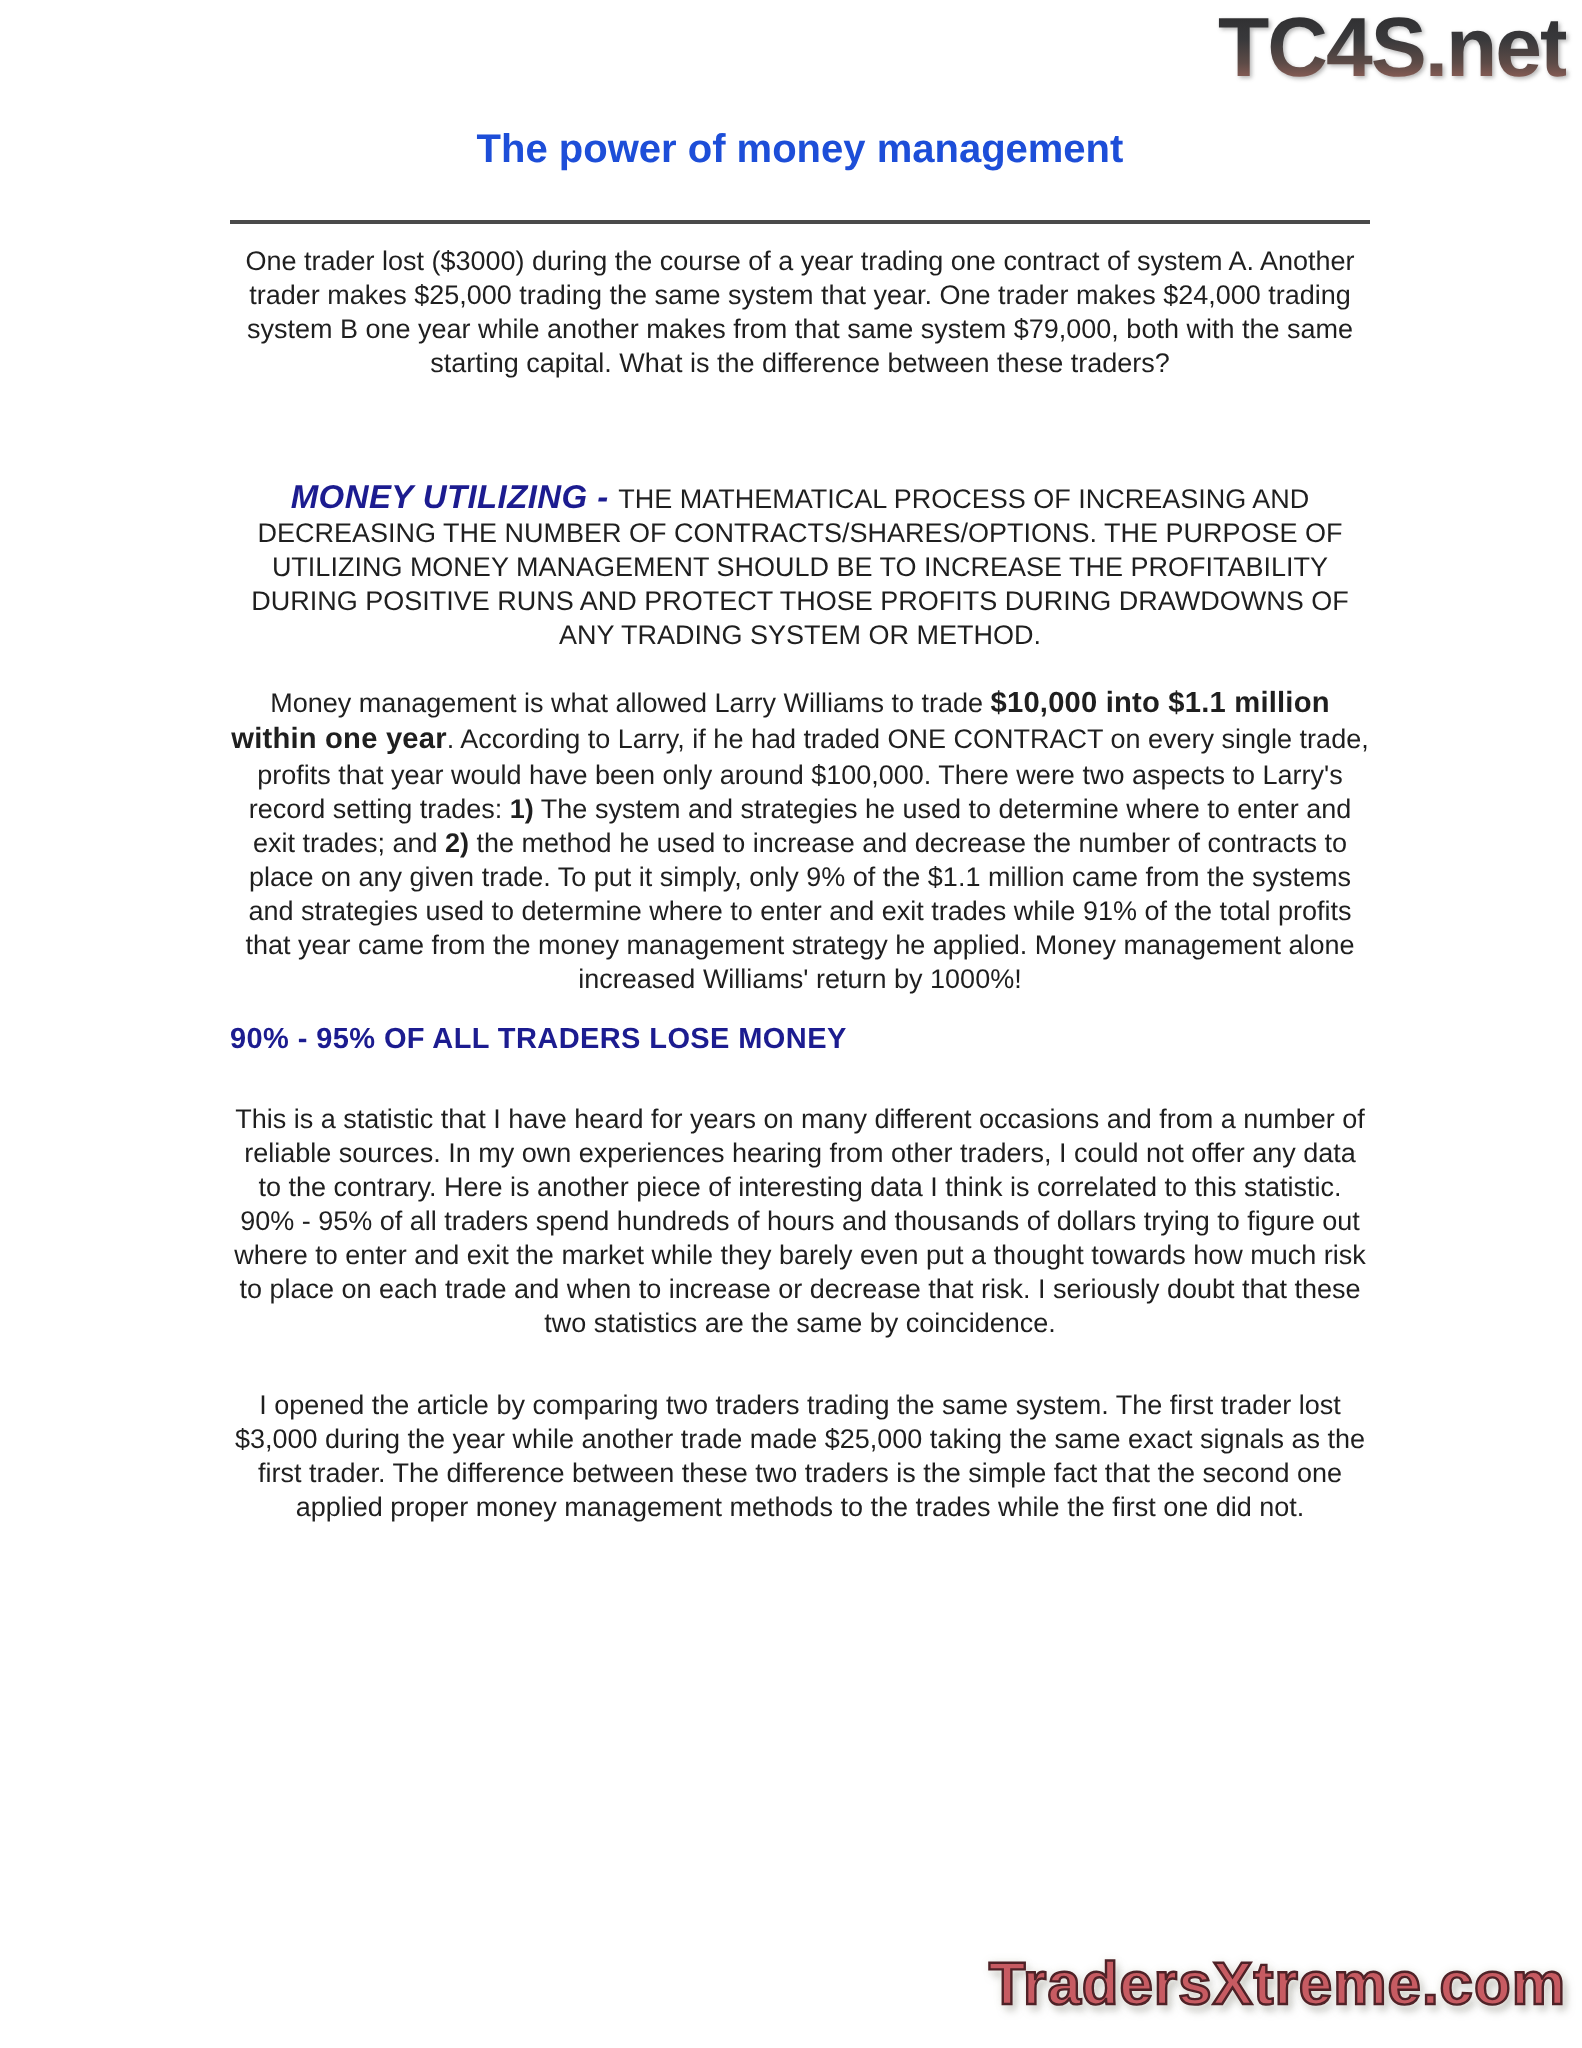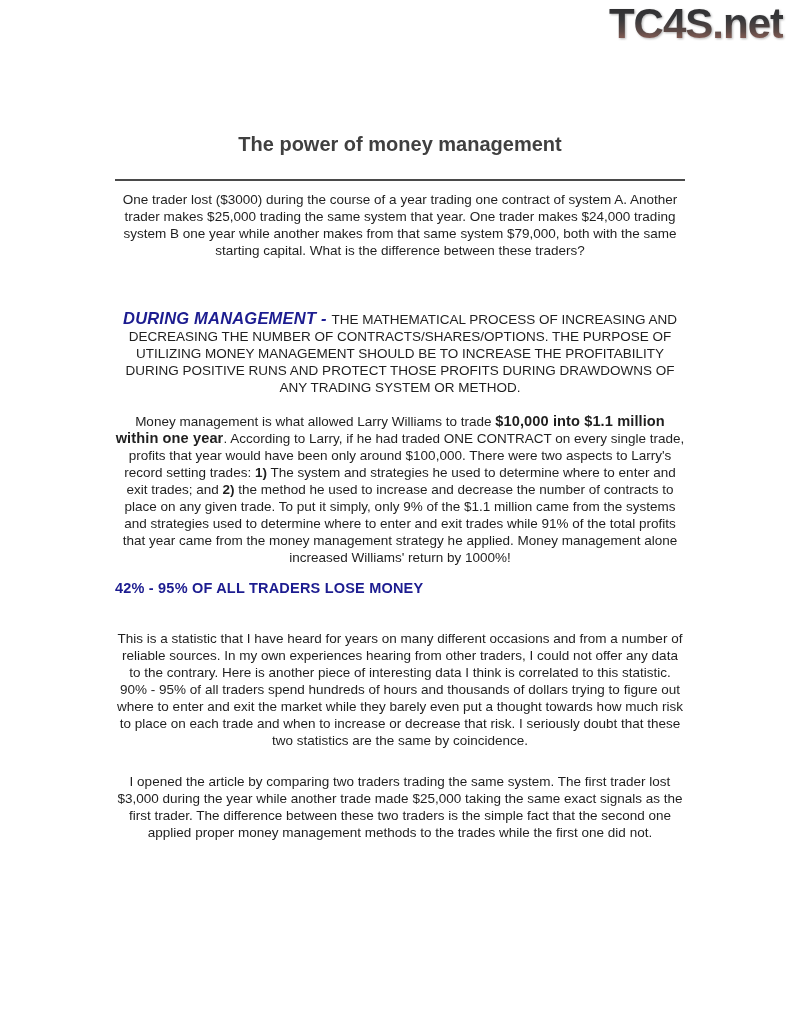--- a/index.html
+++ b/index.html
@@ -32,43 +32,42 @@
 
   
   .content {
     position:absolute;
     left:115px;
     top:0;
     width:570px;
     color:#1f1f1f;
   }
   .article-title {
-    padding-top:109px;
+    padding-top:64px;
     text-align:center;
     font-size:20px;
     line-height:23px;
     font-weight:700;
-    color:#404040;
-    margin-top:24px;
+    color:#1d4ed8;
   }
   .rule {
     margin-top:23px;
     border-top:2px solid #4a4a4a;
     height:0;
   }
   .body-text {
     font-size:13.5px;
     line-height:17px;
     color:#1f1f1f;
     text-align:center;
   }
   .intro      { margin-top:10px; }
   .definition { margin-top:51px; }
   .larry      { margin-top:17px; }
-  .stat       { margin-top:33px; }
+  .stat       { margin-top:22px; }
   .closing    { margin-top:24px; }
 
   .mm-lead {
     font-size:16.5px;
     line-height:17px;
     font-style:italic;
     font-weight:700;
     color:#1c1c90;
     letter-spacing:0.2px;
   }
@@ -140,27 +139,28 @@
   <div class="tc4s-logo">TC4S.net</div>
 
   <div class="content">
 
     <h1 class="article-title">The power of money management</h1>
 
     <div class="rule"></div>
 
     <p class="body-text intro">One trader lost ($3000) during the course of a year trading one contract of system A. Another trader makes $25,000 trading the same system that year. One trader makes $24,000 trading system B one year while another makes from that same system $79,000, both with the same starting capital. What is the difference between these traders?</p>
 
-    <p class="body-text definition"><span class="mm-lead">DURING MANAGEMENT - </span><span>THE MATHEMATICAL PROCESS OF INCREASING AND DECREASING THE NUMBER OF CONTRACTS/SHARES/OPTIONS. THE PURPOSE OF UTILIZING MONEY MANAGEMENT SHOULD BE TO INCREASE THE PROFITABILITY DURING POSITIVE RUNS AND PROTECT THOSE PROFITS DURING DRAWDOWNS OF ANY TRADING SYSTEM OR METHOD.</span></p>
+    <p class="body-text definition"><span class="mm-lead">MONEY UTILIZING - </span><span>THE MATHEMATICAL PROCESS OF INCREASING AND DECREASING THE NUMBER OF CONTRACTS/SHARES/OPTIONS. THE PURPOSE OF UTILIZING MONEY MANAGEMENT SHOULD BE TO INCREASE THE PROFITABILITY DURING POSITIVE RUNS AND PROTECT THOSE PROFITS DURING DRAWDOWNS OF ANY TRADING SYSTEM OR METHOD.</span></p>
 
     <p class="body-text larry"><span>Money management is what allowed Larry Williams to trade </span><span class="seg-bold-large">$10,000 into $1.1 million within one year</span><span>. According to Larry, if he had traded ONE CONTRACT on every single trade, profits that year would have been only around $100,000. There were two aspects to Larry's record setting trades: </span><span class="seg-bold">1)</span><span> The system and strategies he used to determine where to enter and exit trades; and </span><span class="seg-bold">2)</span><span> the method he used to increase and decrease the number of contracts to place on any given trade. To put it simply, only 9% of the $1.1 million came from the systems and strategies used to determine where to enter and exit trades while 91% of the total profits that year came from the money management strategy he applied. Money management alone increased Williams' return by 1000%!</span></p>
 
-    <h2 class="section-heading">42% - 95% OF ALL TRADERS LOSE MONEY</h2>
+    <h2 class="section-heading">90% - 95% OF ALL TRADERS LOSE MONEY</h2>
 
     <p class="body-text stat">This is a statistic that I have heard for years on many different occasions and from a number of reliable sources. In my own experiences hearing from other traders, I could not offer any data to the contrary. Here is another piece of interesting data I think is correlated to this statistic. 90% - 95% of all traders spend hundreds of hours and thousands of dollars trying to figure out where to enter and exit the market while they barely even put a thought towards how much risk to place on each trade and when to increase or decrease that risk. I seriously doubt that these two statistics are the same by coincidence.</p>
 
     <p class="body-text closing">I opened the article by comparing two traders trading the same system. The first trader lost $3,000 during the year while another trade made $25,000 taking the same exact signals as the first trader. The difference between these two traders is the simple fact that the second one applied proper money management methods to the trades while the first one did not.</p>
 
   </div>
 
 
+  <div class="traders-logo">TradersXtreme.com</div>
 
 </div>
 
 </body></html>

